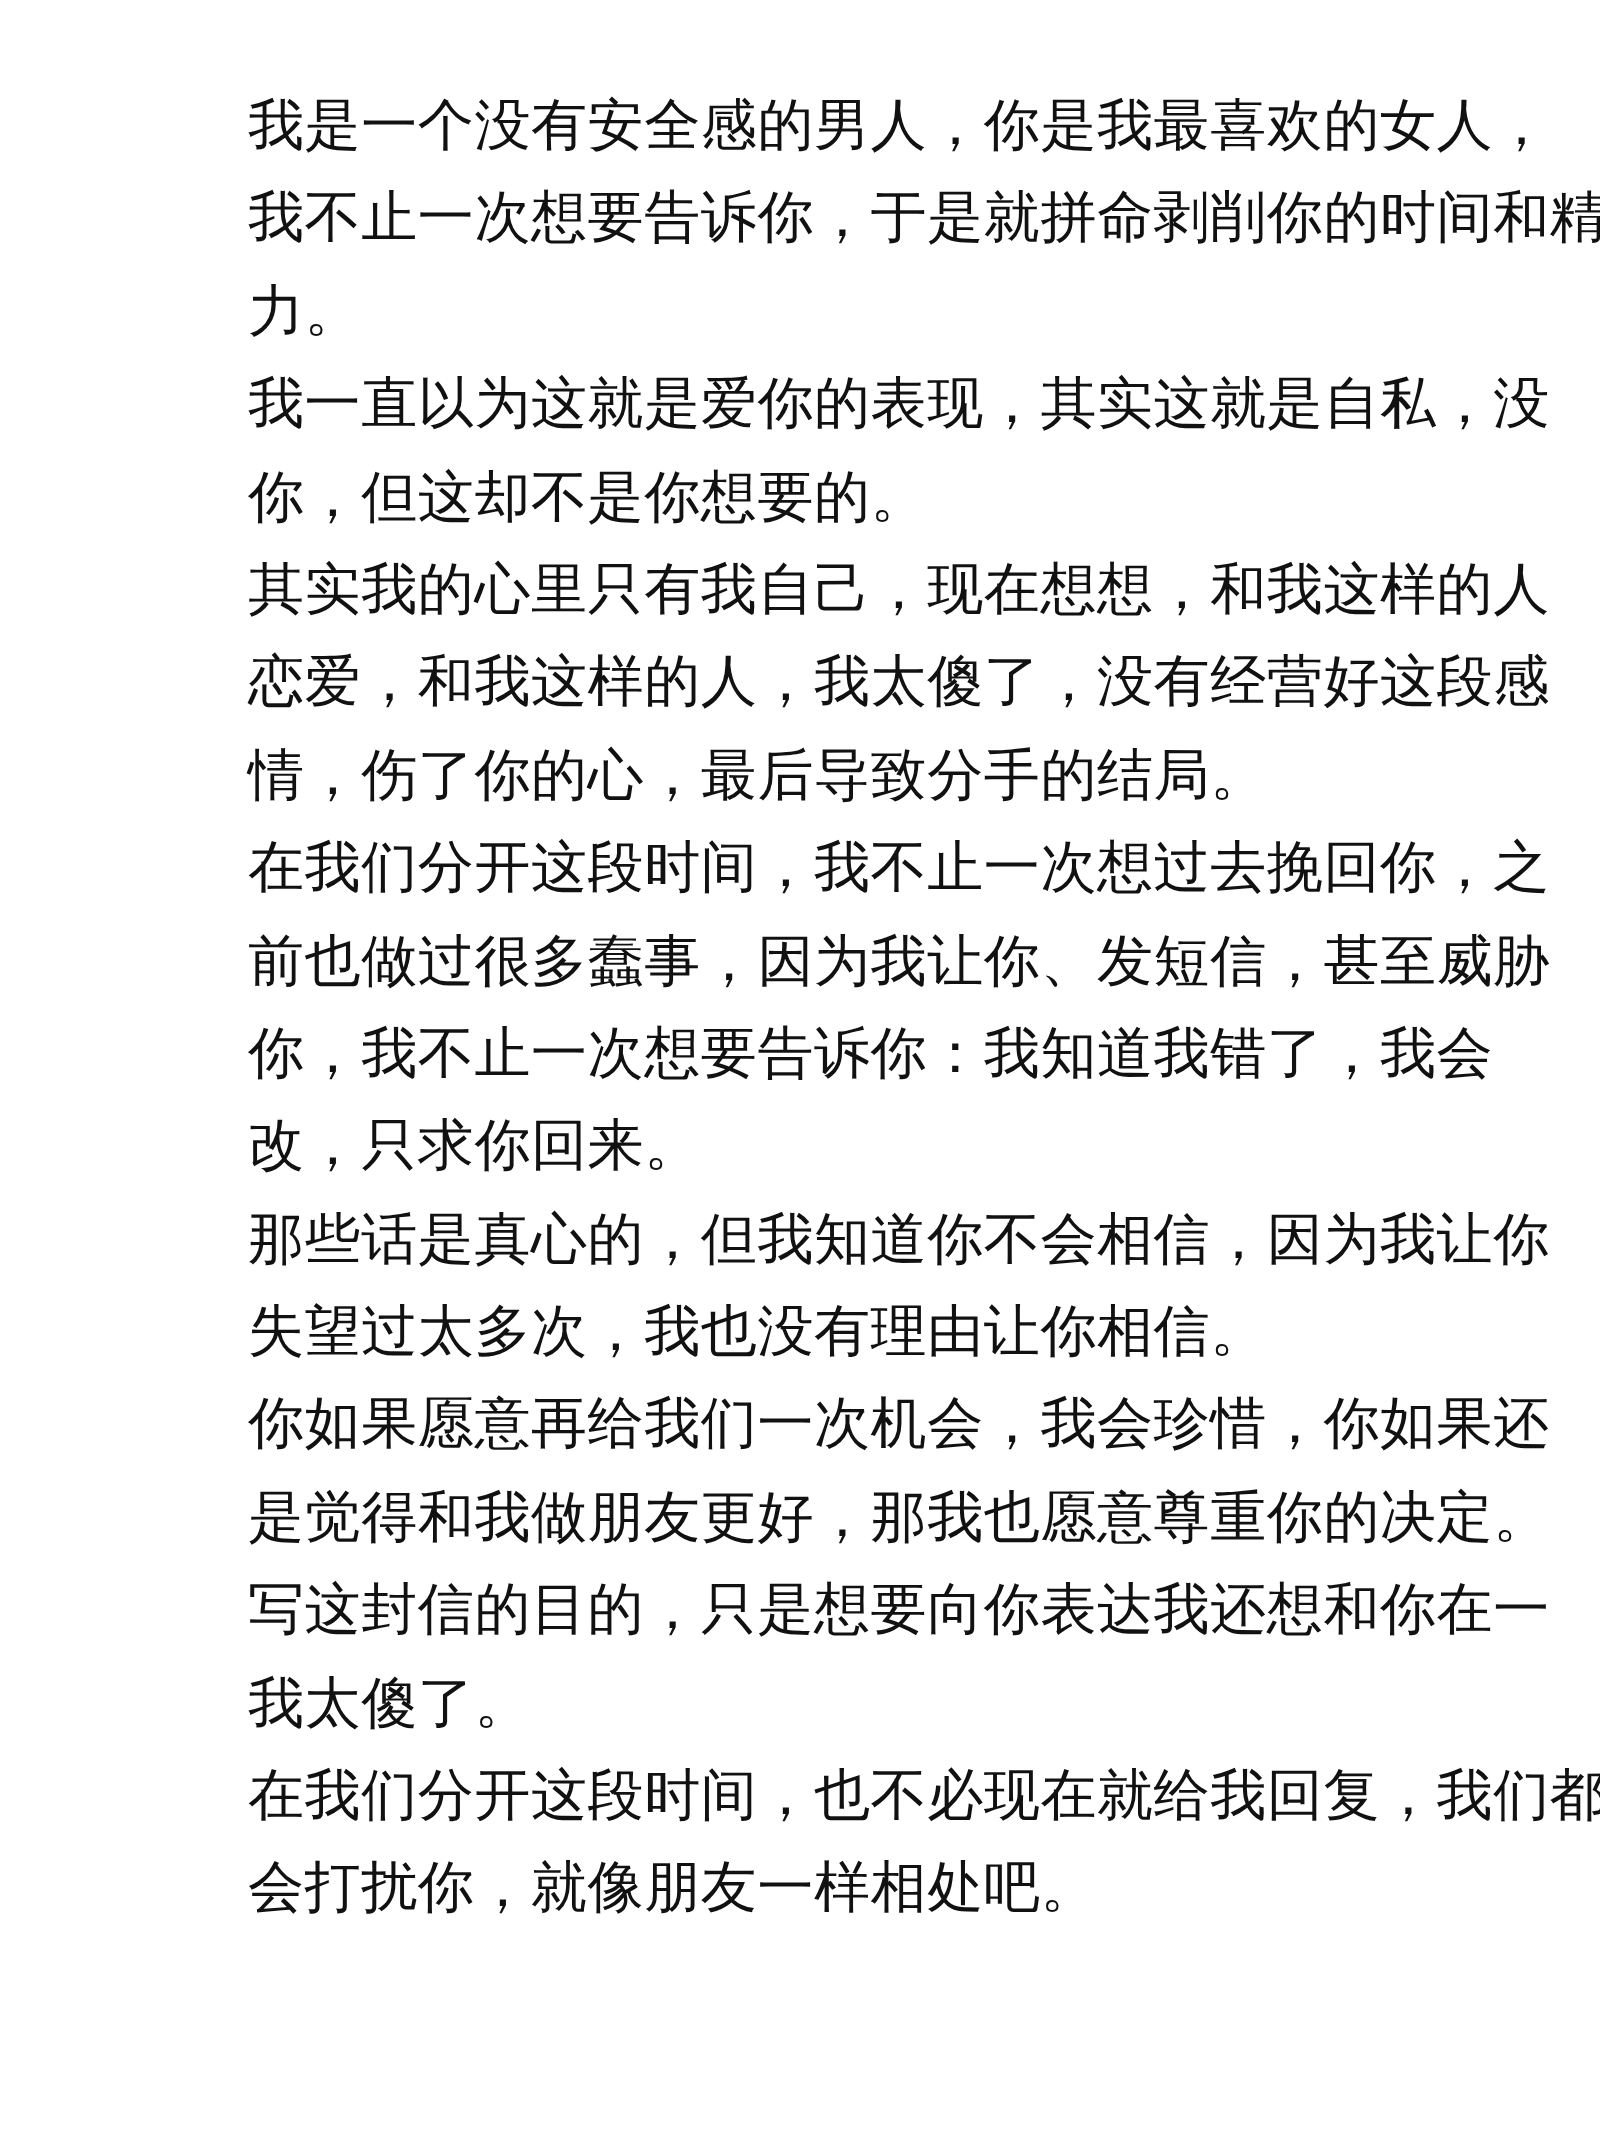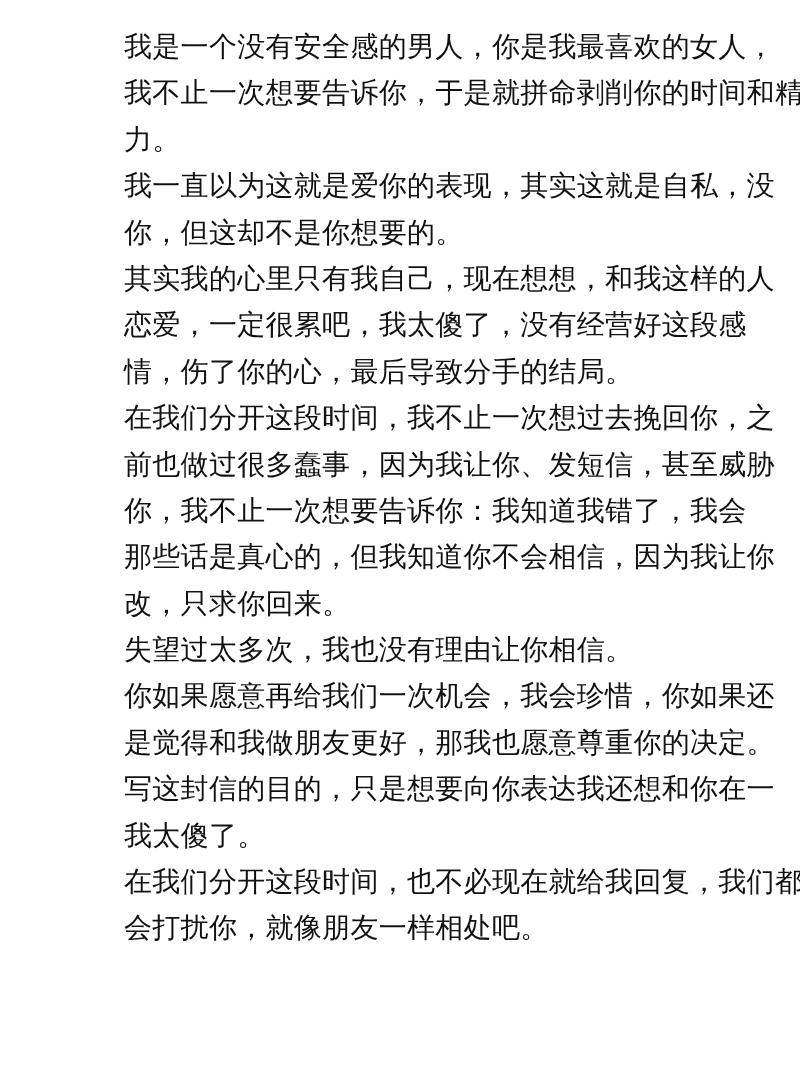--- a/index.html
+++ b/index.html
@@ -11,48 +11,48 @@
       width: 800px;
       height: 1067px;
       overflow: hidden;
       position: relative;
       font-family: "DejaVu Sans", "Liberation Sans", sans-serif;
       color: #111111;
     }
     .page {
       position: absolute;
       left: 124px;
-      top: 24px;
+      top: 40px;
       width: 570px;
     }
     .line {
       height: 46.4px;
       line-height: 46.4px;
       font-size: 28px;
       white-space: nowrap;
       letter-spacing: 0.3px;
     }
   </style>
 </head>
 <body>
 
 <div class="page">
   <div class="line">我是一个没有安全感的男人，你是我最喜欢的女人，</div>
   <div class="line">我不止一次想要告诉你，于是就拼命剥削你的时间和精</div>
   <div class="line">力。</div>
   <div class="line">我一直以为这就是爱你的表现，其实这就是自私，没</div>
   <div class="line">你，但这却不是你想要的。</div>
   <div class="line">其实我的心里只有我自己，现在想想，和我这样的人</div>
-  <div class="line">恋爱，一定很累吧，我太傻了，没有经营好这段感</div>
+  <div class="line">恋爱，和我这样的人，我太傻了，没有经营好这段感</div>
   <div class="line">情，伤了你的心，最后导致分手的结局。</div>
   <div class="line">在我们分开这段时间，我不止一次想过去挽回你，之</div>
   <div class="line">前也做过很多蠢事，因为我让你、发短信，甚至威胁</div>
   <div class="line">你，我不止一次想要告诉你：我知道我错了，我会</div>
+  <div class="line">改，只求你回来。</div>
   <div class="line">那些话是真心的，但我知道你不会相信，因为我让你</div>
-  <div class="line">改，只求你回来。</div>
   <div class="line">失望过太多次，我也没有理由让你相信。</div>
   <div class="line">你如果愿意再给我们一次机会，我会珍惜，你如果还</div>
   <div class="line">是觉得和我做朋友更好，那我也愿意尊重你的决定。</div>
   <div class="line">写这封信的目的，只是想要向你表达我还想和你在一</div>
   <div class="line">我太傻了。</div>
   <div class="line">在我们分开这段时间，也不必现在就给我回复，我们都</div>
   <div class="line">会打扰你，就像朋友一样相处吧。</div>
 </div>
 
 </body></html>

